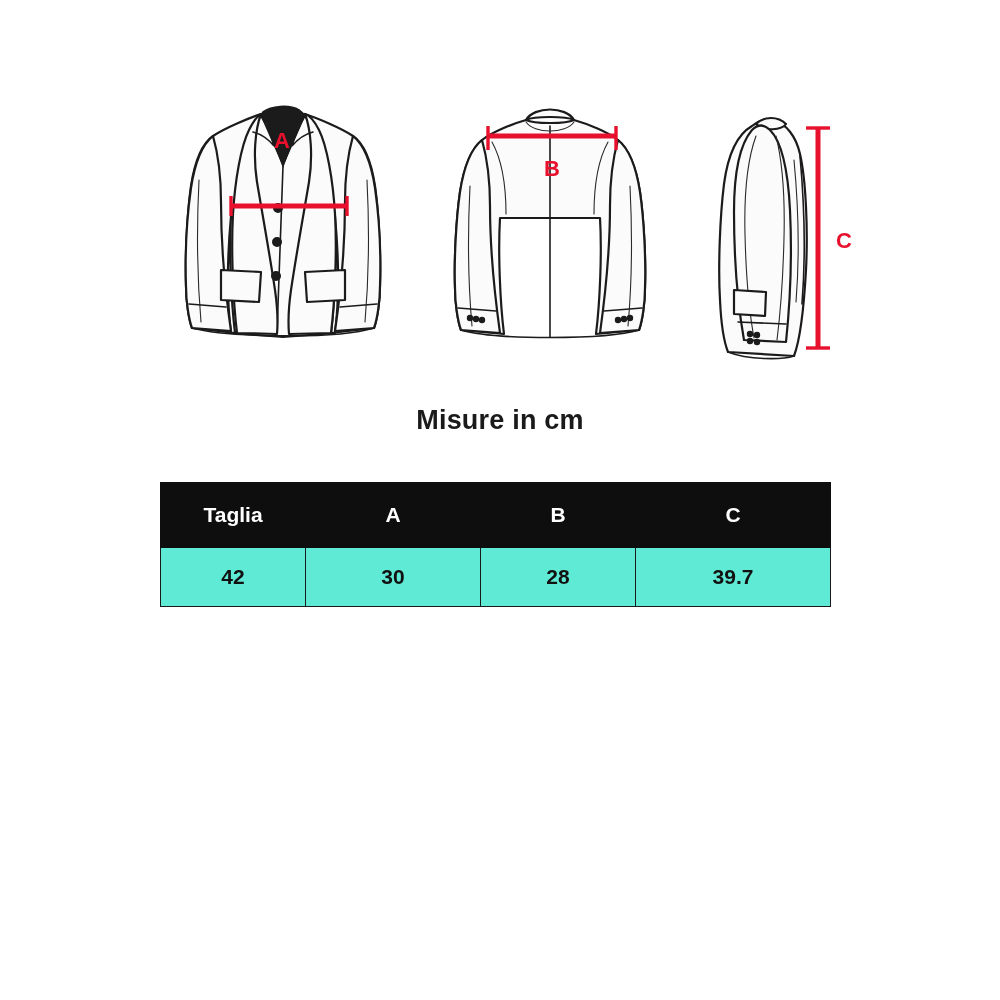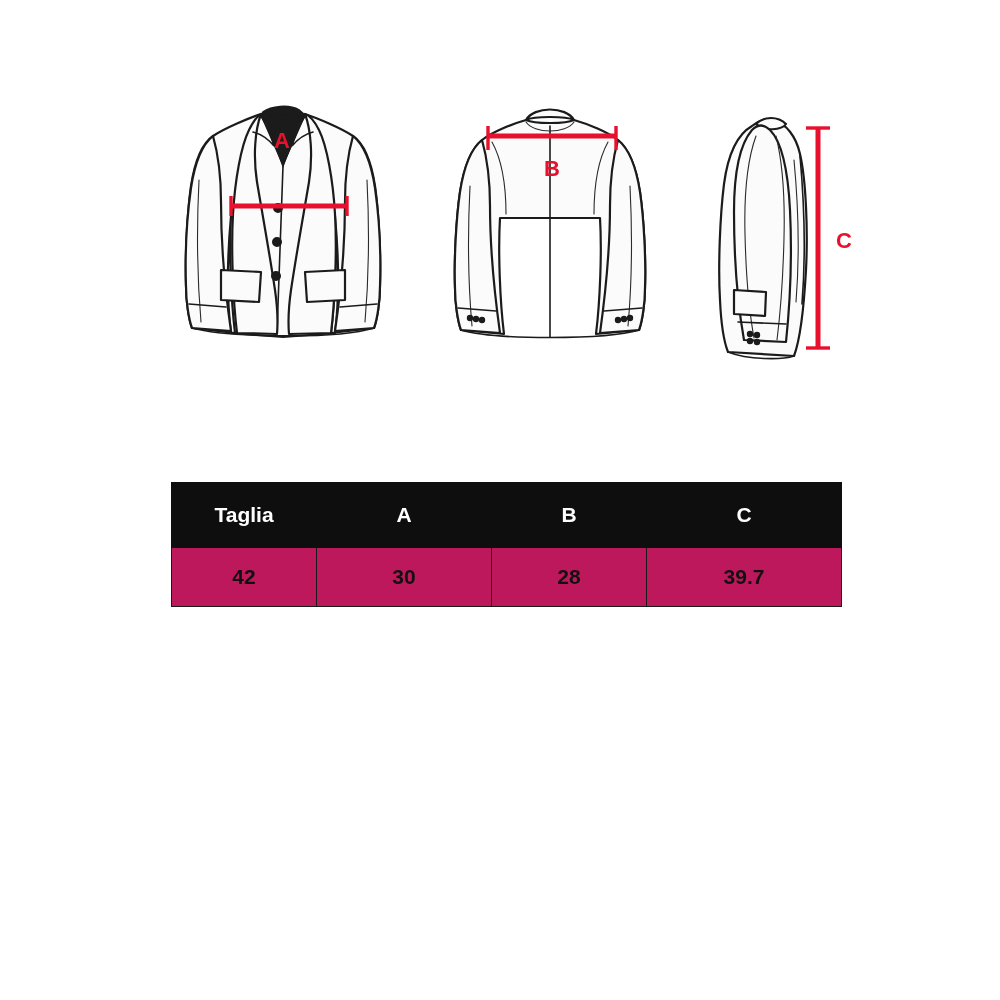--- a/index.html
+++ b/index.html
@@ -44,40 +44,40 @@
     width: 1000px;
     text-align: center;
     font-size: 27px;
     font-weight: bold;
     letter-spacing: 0.2px;
     color: #1a1a1a;
   }
 
   .table-wrap {
     position: absolute;
-    left: 171px;
+    left: 160px;
     top: 482px;
     width: 670px;
   }
   table.size-table {
     border-collapse: collapse;
     width: 670px;
     table-layout: fixed;
   }
   table.size-table thead th {
     background: #0e0e0e;
     color: #ffffff;
     font-size: 21px;
     font-weight: bold;
     height: 62px;
     border: 1px solid #0e0e0e;
     vertical-align: middle;
   }
   table.size-table tbody td {
-    background: #be185d;
+    background: #5eead4;
     color: #111111;
     font-size: 21px;
     font-weight: bold;
     height: 56px;
     border: 1px solid #1a1a1a;
     text-align: center;
     vertical-align: middle;
   }
   table.size-table col.c0 { width: 145px; }
   table.size-table col.c1 { width: 175px; }
@@ -210,20 +210,21 @@
           <line class="measure" x1="128" y1="38" x2="128" y2="258"></line>
           <line class="measure-thin" x1="116" y1="38" x2="140" y2="38"></line>
           <line class="measure-thin" x1="116" y1="258" x2="140" y2="258"></line>
           <text class="mlabel" x="146" y="158" text-anchor="start">C</text>
         </g>
       </svg>
     </div>
 
   </div>
 
+  <div class="caption">Misure in cm</div>
 
   <div class="table-wrap">
     <table class="size-table">
       <colgroup>
         <col class="c0">
           <col class="c1">
           <col class="c2">
           <col class="c3">
       </colgroup>
       <thead>

